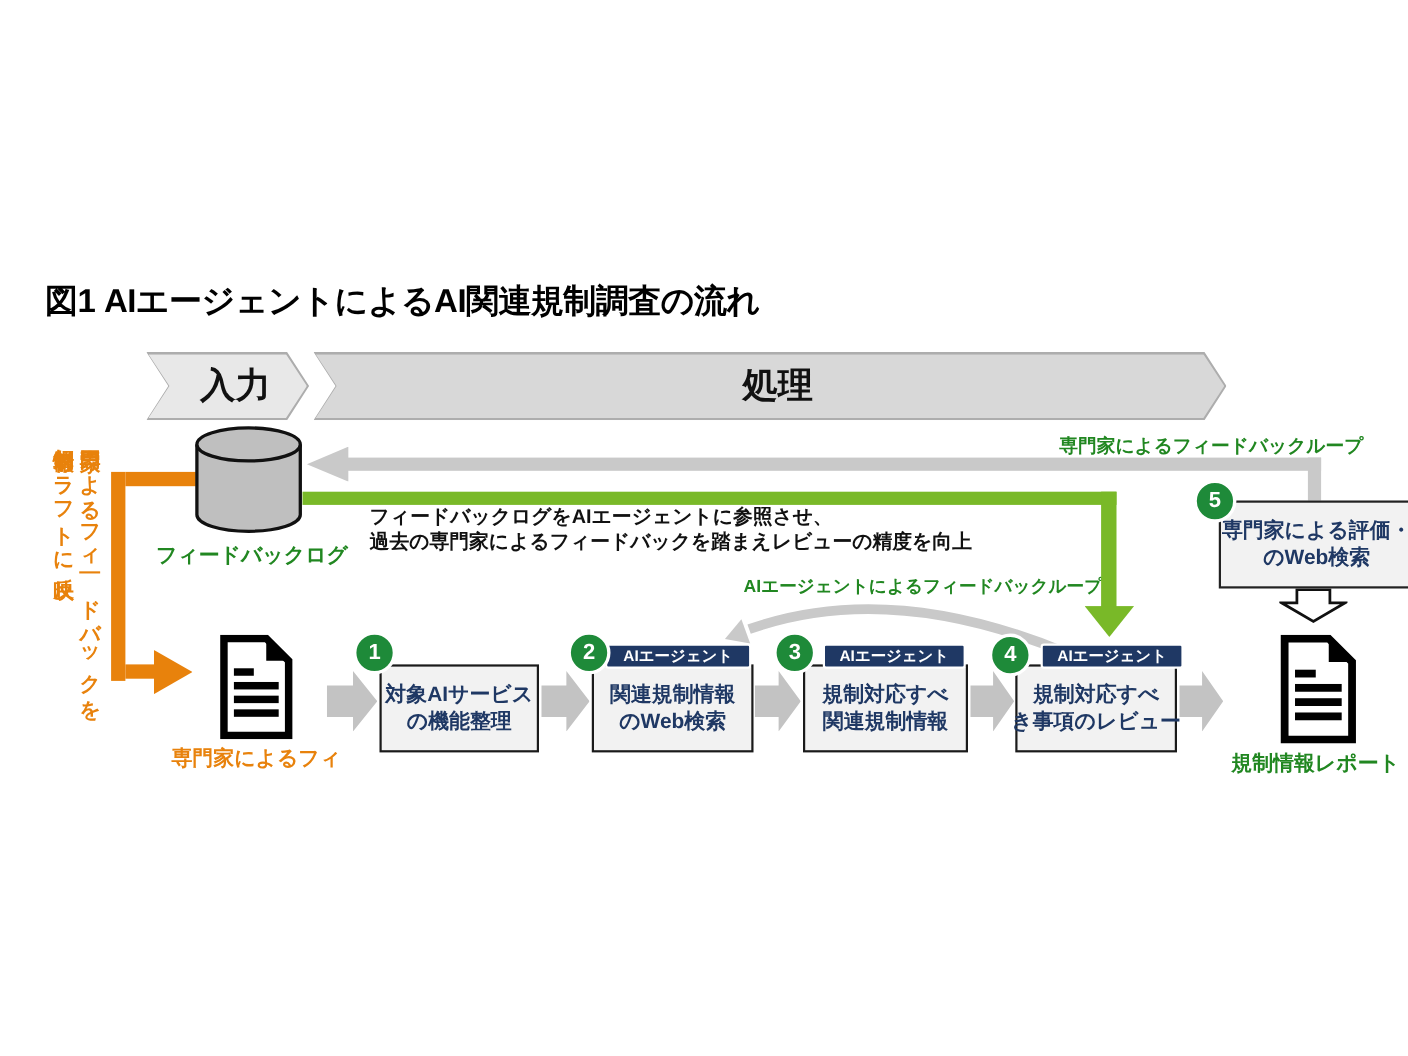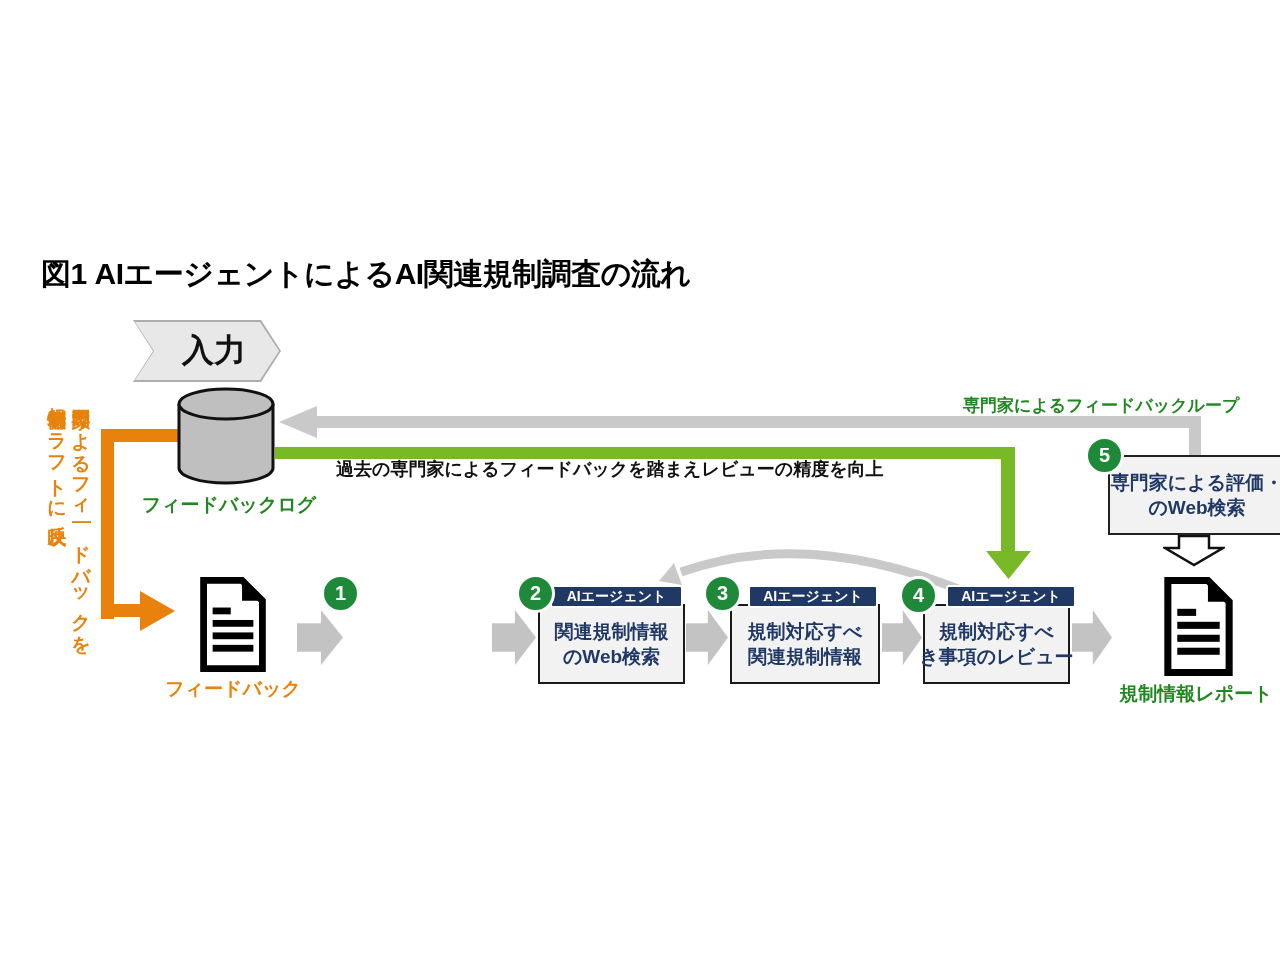--- a/index.html
+++ b/index.html
@@ -60,35 +60,42 @@
 
 <div id="canvas">
 
   <div class="abs title">図1 AIエージェントによるAI関連規制調査の流れ</div>
 
   <div class="abs chev" style="left:100px;width:148px;">
     <div class="chev-shape" style="background:#ADADAD;"></div>
     <div class="chev-inner" style="background:#E8E8E8;"></div>
     <div class="chev-label">入力</div>
   </div>
+  <div class="abs chev" style="left:252px;width:830px;">
+    <div class="chev-shape" style="background:#ADADAD;"></div>
+    <div class="chev-inner" style="background:#D8D8D8;"></div>
+    <div class="chev-label">処理</div>
+  </div>
 
   <div class="abs gray-bar" style="left:283px;top:416px;width:885px;height:12px;"></div>
   <div class="abs gray-bar" style="left:1156px;top:416px;width:12px;height:41px;"></div>
   <div class="abs gray-bar tri-left" style="left:246px;top:406px;width:38px;height:32px;"></div>
   <div class="abs loop-label green-t" style="left:930px;top:394px;">専門家によるフィードバックループ</div>
 
   <svg class="abs" style="left:600px;top:510px;" width="370" height="95" viewBox="600 510 370 95">
     <path d="M 935 593 Q 775 527 648 572" fill="none" stroke="#C9C9C9" stroke-width="9"></path>
     <polygon points="626,581 641,563 649,585" fill="#C9C9C9"></polygon>
   </svg>
+  <div class="abs loop-label green-t" style="left:643px;top:523px;font-size:16px;">AIエージェントによるフィードバックループ</div>
 
   <div class="abs green-bar" style="left:242px;top:447px;width:740px;height:12px;"></div>
   <div class="abs green-bar" style="left:968px;top:447px;width:14px;height:106px;"></div>
   <div class="abs green-bar tri-down" style="left:953px;top:551px;width:45px;height:28px;"></div>
   <div class="abs note" style="left:303px;top:458px;">
+    <div>フィードバックログをAIエージェントに参照させ、</div>
     <div>過去の専門家によるフィードバックを踏まえレビューの精度を向上</div>
   </div>
 
   <div class="abs orange-bar" style="left:68px;top:429px;width:13px;height:190px;"></div>
   <div class="abs orange-bar" style="left:81px;top:429px;width:64px;height:13px;"></div>
   <div class="abs orange-bar" style="left:81px;top:604px;width:28px;height:13px;"></div>
   <div class="abs orange-bar tri-right" style="left:107px;top:591px;width:35px;height:40px;"></div>
 
   <div class="abs vtext" style="left:12px;top:393px;height:282px;">
     <div>専門家によるフィ―ドバックを</div>
@@ -102,28 +109,32 @@
   <div class="abs lbl green-t" style="left:108px;top:492px;width:176px;">フィードバックログ</div>
 
   <svg class="abs" style="left:163px;top:577px;" width="74" height="95" viewBox="0 0 64 84">
     <path d="M6 3 H40 L58 21 V81 H6 Z" fill="#fff" stroke="#000" stroke-width="6"></path>
     <path d="M40 3 V21 H58 Z" fill="#000"></path>
     <rect x="14" y="27" width="16" height="6" fill="#000"></rect>
     <rect x="14" y="38" width="36" height="6" fill="#000"></rect>
     <rect x="14" y="49" width="36" height="6" fill="#000"></rect>
     <rect x="14" y="60" width="36" height="6" fill="#000"></rect>
   </svg>
-  <div class="abs lbl orange-t" style="left:115px;top:676px;width:170px;">フィードバック</div>
+  <div class="abs lbl orange-t" style="left:115px;top:676px;width:170px;">専門家によるフィ</div>
 
   <div class="abs flow-arrow" style="left:264px;width:46px;"></div>
   <div class="abs flow-arrow" style="left:459px;width:44px;"></div>
   <div class="abs flow-arrow" style="left:653px;width:42px;"></div>
   <div class="abs flow-arrow" style="left:849px;width:40px;"></div>
   <div class="abs flow-arrow" style="left:1039px;width:40px;"></div>
 
+  <div class="abs step-box" style="left:312px;width:145px;">
+    <div>対象AIサービス</div>
+    <div>の機能整理</div>
+  </div>
   <div class="abs num-circle" style="left:288px;top:574px;">1</div>
 
   <div class="abs step-box" style="left:505px;width:147px;">
     <div>関連規制情報</div>
     <div>のWeb検索</div>
   </div>
   <div class="abs tag" style="left:517px;width:133px;">AIエージェント</div>
   <div class="abs num-circle" style="left:483px;top:574px;">2</div>
 
   <div class="abs step-box" style="left:697px;width:150px;">

